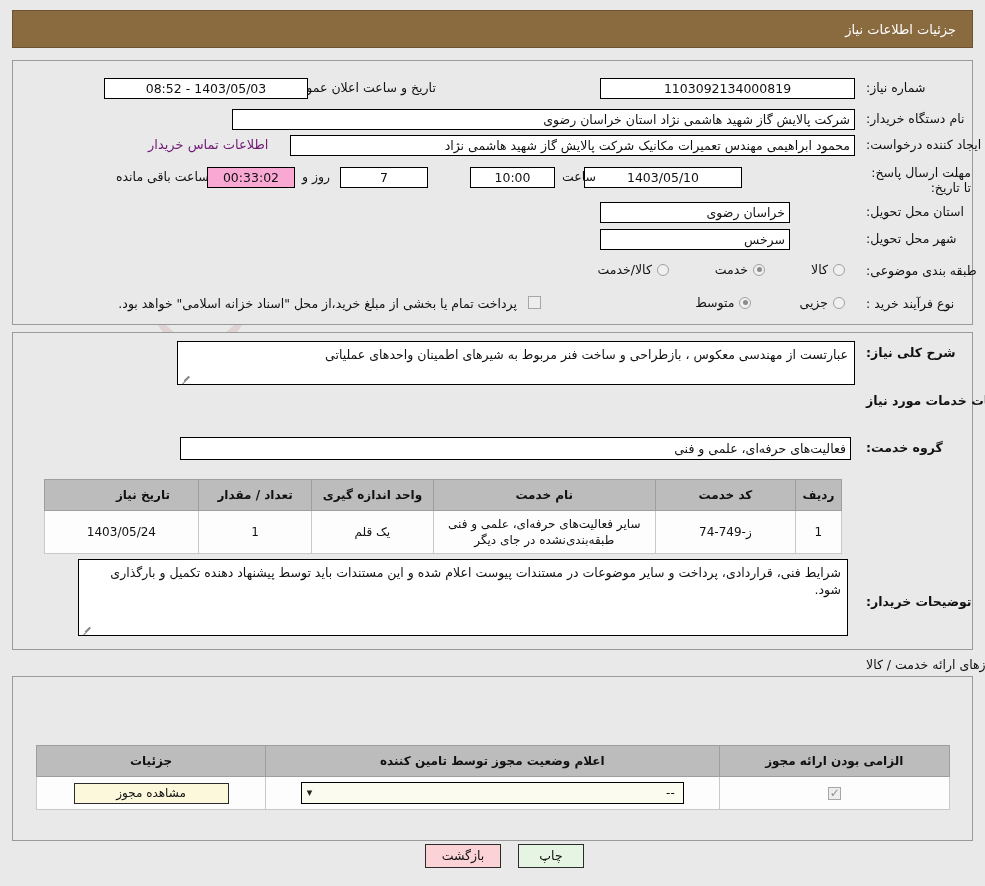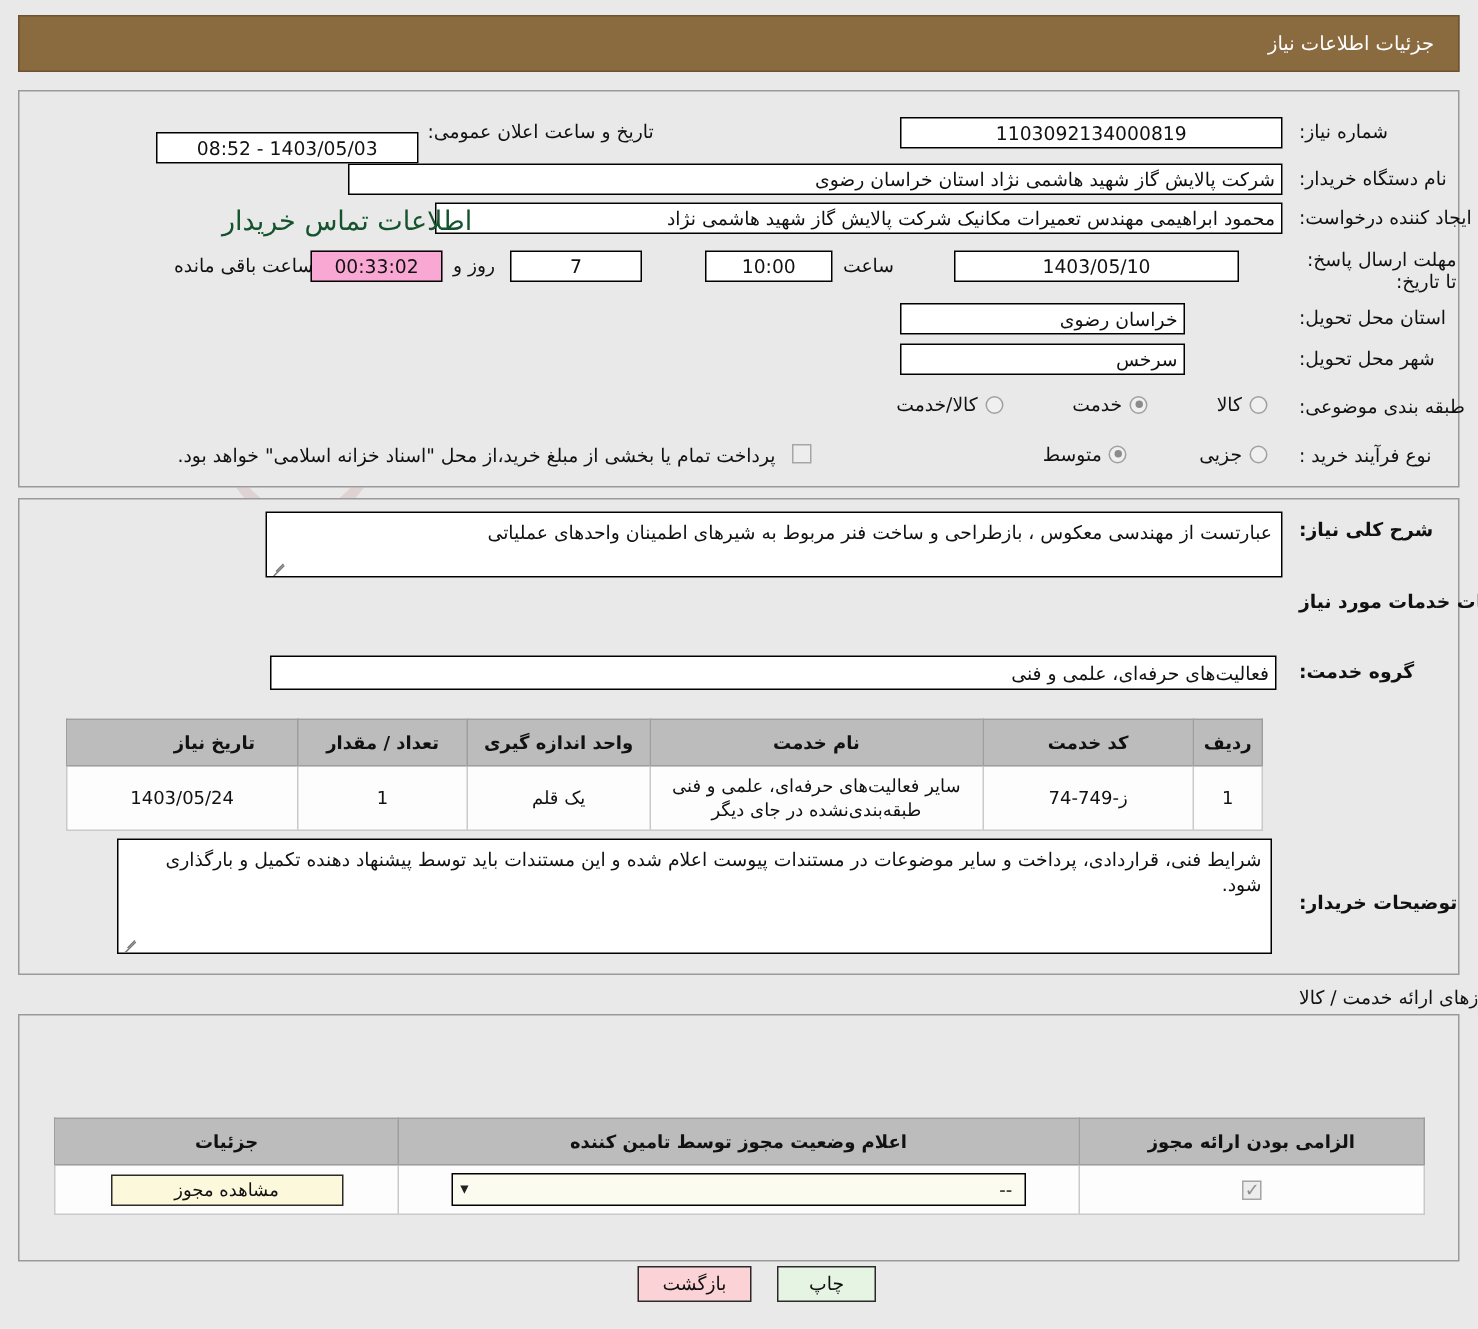--- a/index.html
+++ b/index.html
@@ -157,22 +157,22 @@
     content: "\2713";
     position: absolute;
     left: 1px; top: -3px;
     font-size: 12px;
     color: #8e8e8e;
     line-height: 16px;
   }
 
   
   .link {
-    color: #14532d;
-    font-size: 18px;
+    color: #701a75;
+    font-size: 13px;
     cursor: pointer;
     white-space: nowrap;
   }
 
   
   .caption {
     position: absolute;
     font-size: 12.5px;
     font-weight: bold;
     color: #111;
@@ -277,37 +277,37 @@
   <div class="panel" id="panel-top"></div>
 
   <div class="row" style="left:866px; top:80px;">
     <span class="lbl">شماره نیاز:</span>
   </div>
   <div class="fld" style="position:absolute; left:600px; top:78px; width:255px;">1103092134000819</div>
 
   <div class="row" style="left:285px; top:80px;">
     <span class="lbl">تاریخ و ساعت اعلان عمومی:</span>
   </div>
-  <div class="fld" style="position:absolute; left:104px; top:88px; width:175px;text-align:center;">1403/05/03 - 08:52</div>
+  <div class="fld" style="position:absolute; left:104px; top:78px; width:204px;text-align:center;">1403/05/03 - 08:52</div>
 
   <div class="row" style="left:866px; top:111px;">
     <span class="lbl">نام دستگاه خریدار:</span>
   </div>
   <div class="fld right" style="position:absolute; left:232px; top:109px; width:623px;">شرکت پالایش گاز شهید هاشمی نژاد   استان خراسان رضوی</div>
 
   <div class="row" style="left:866px; top:137px;">
     <span class="lbl">ایجاد کننده درخواست:</span>
   </div>
   <div class="fld right" style="position:absolute; left:290px; top:135px; width:565px;">محمود ابراهیمی مهندس تعمیرات مکانیک شرکت پالایش گاز شهید هاشمی نژاد</div>
   <div style="position:absolute; left:148px; top:137px;" class="link">اطلاعات تماس خریدار</div>
 
   <div style="position:absolute; left:866px; top:165px; width:105px; text-align:right;">
     <span class="lbl" style="white-space:normal; display:inline-block; line-height:15px;">مهلت ارسال پاسخ: تا تاریخ:</span>
   </div>
-  <div class="fld" style="position:absolute; left:636px; top:167px; width:190px;">1403/05/10</div>
+  <div class="fld" style="position:absolute; left:584px; top:167px; width:158px;">1403/05/10</div>
   <div style="position:absolute; left:562px; top:169px;" class="lbl">ساعت</div>
   <div class="fld" style="position:absolute; left:470px; top:167px; width:85px;">10:00</div>
   <div class="fld" style="position:absolute; left:340px; top:167px; width:88px;">7</div>
   <div style="position:absolute; left:302px; top:169px;" class="lbl">روز و</div>
   <div class="fld khaki" style="position:absolute; left:207px; top:167px; width:88px;">00:33:02</div>
   <div style="position:absolute; left:116px; top:169px;" class="lbl">ساعت باقی مانده</div>
 
   <div class="row" style="left:866px; top:204px;">
     <span class="lbl">استان محل تحویل:</span>
   </div>

